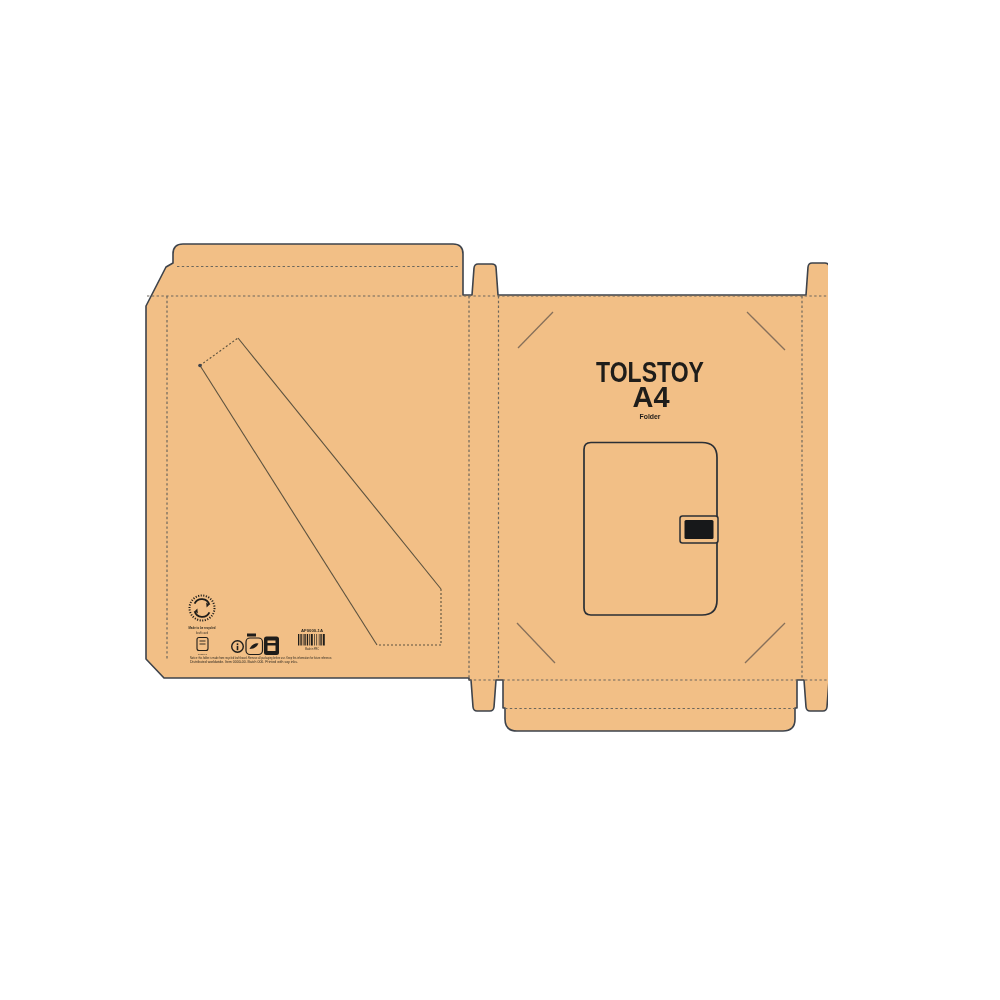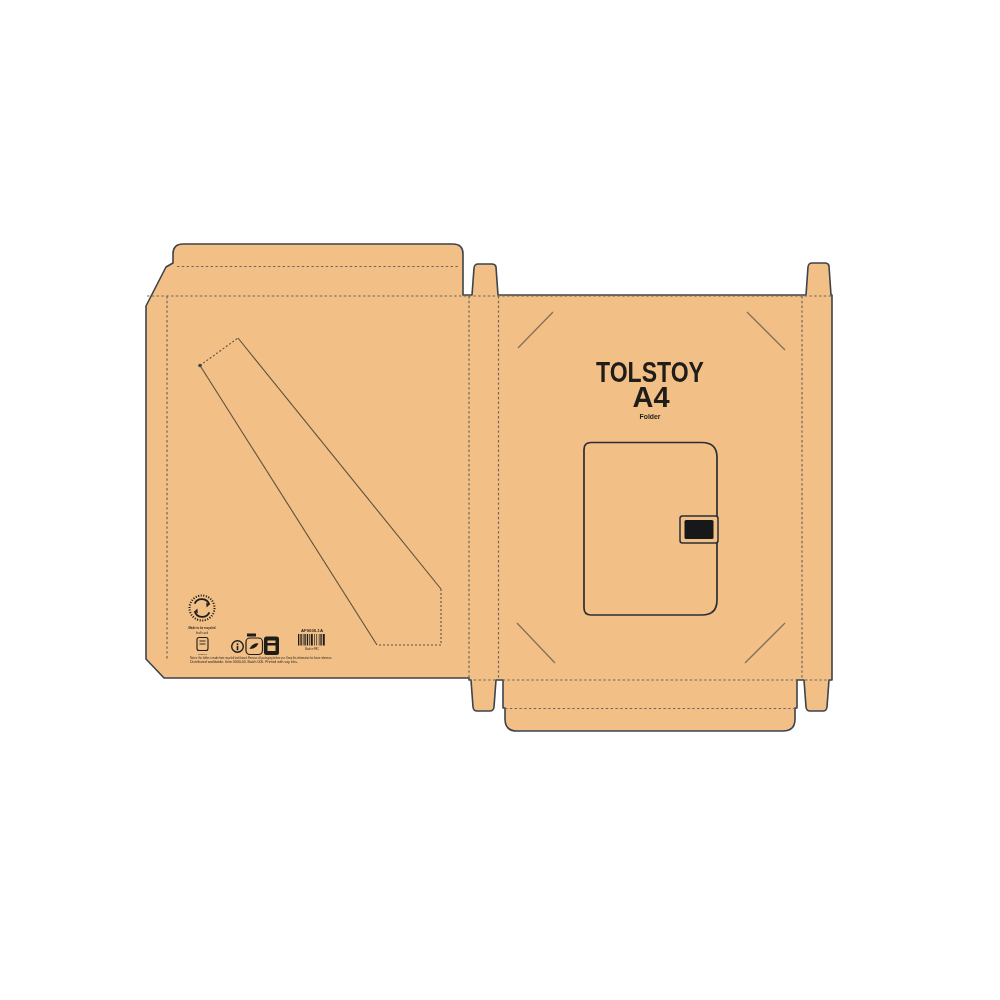--- a/index.html
+++ b/index.html
@@ -5,21 +5,21 @@
   :root{
     --bg:#ffffff;
     --kraft:#f2bf86;
     --cut:#3e434b;
     --fold:#6d675c;
     --mark:#87705a;
     --ink:#1f1d1a;
   }
   html,body{margin:0;padding:0;background:var(--bg);}
   .stage{
-    position:relative;width:1000px;height:1000px;background:var(--bg);
+    position:relative;width:828px;height:1000px;background:var(--bg);
     font-family:"Liberation Sans", sans-serif;overflow:hidden;
   }
   .stage svg{position:absolute;left:0;top:0;}
   .cutline{fill:var(--kraft);stroke:var(--cut);stroke-width:1.6;stroke-linejoin:round;}
   .fold{fill:none;stroke:var(--fold);stroke-width:1.2;stroke-dasharray:2.4 2.4;}
   .pocket-solid{fill:none;stroke:#5c523f;stroke-width:1.1;}
   .pocket-dash{fill:none;stroke:#5c523f;stroke-width:1.1;stroke-dasharray:2 2;}
   .slit{fill:none;stroke:var(--mark);stroke-width:1.3;}
   .ink-stroke{fill:none;stroke:var(--ink);}
   .title{fill:var(--ink);font-weight:bold;}

